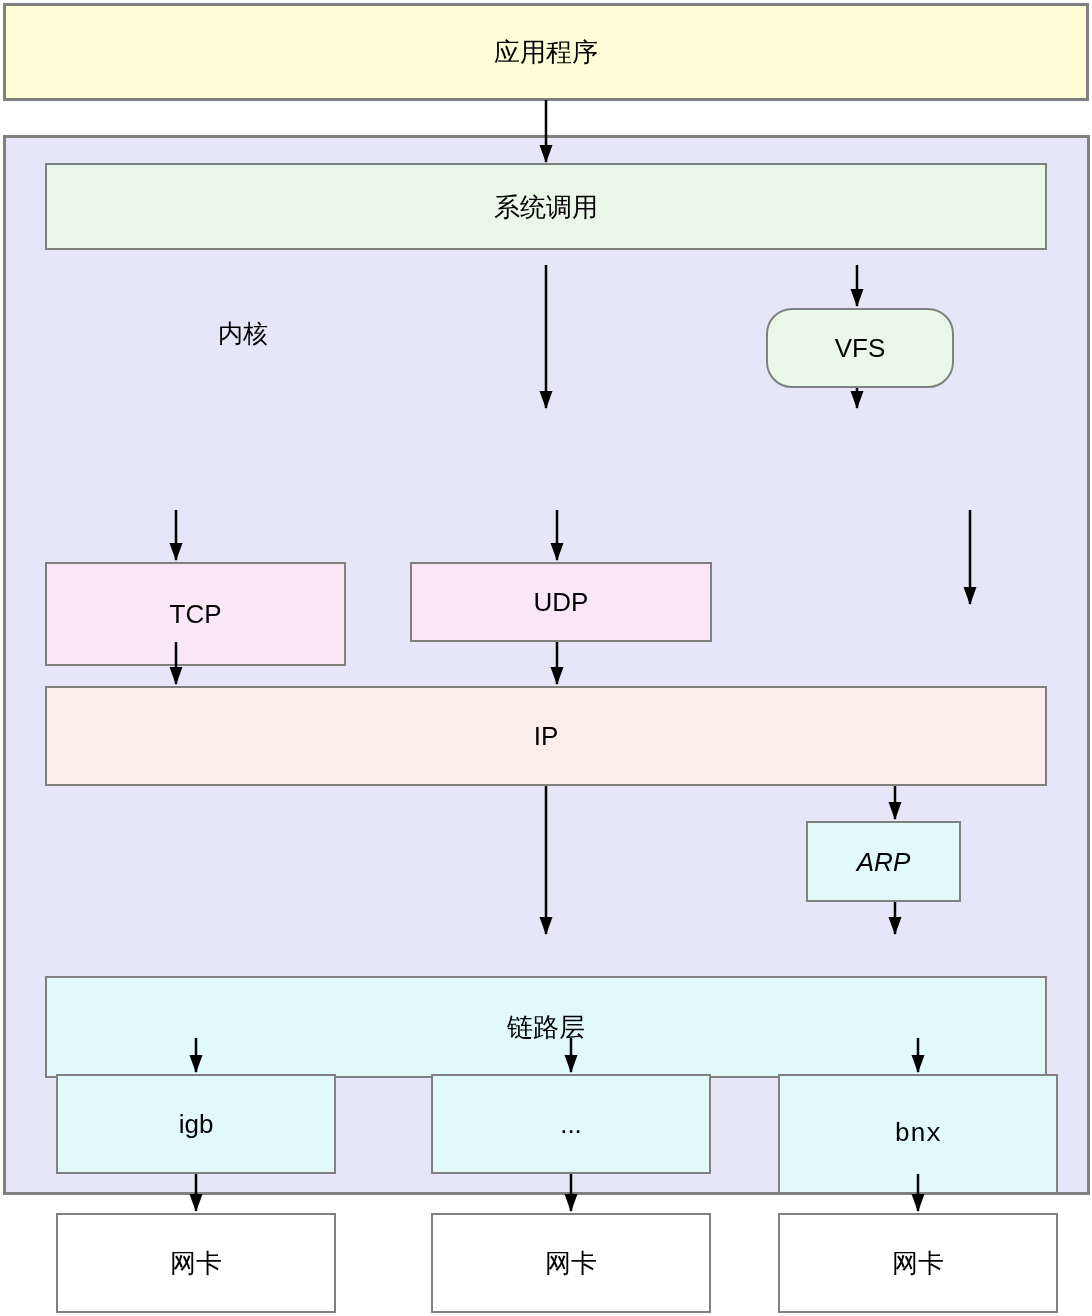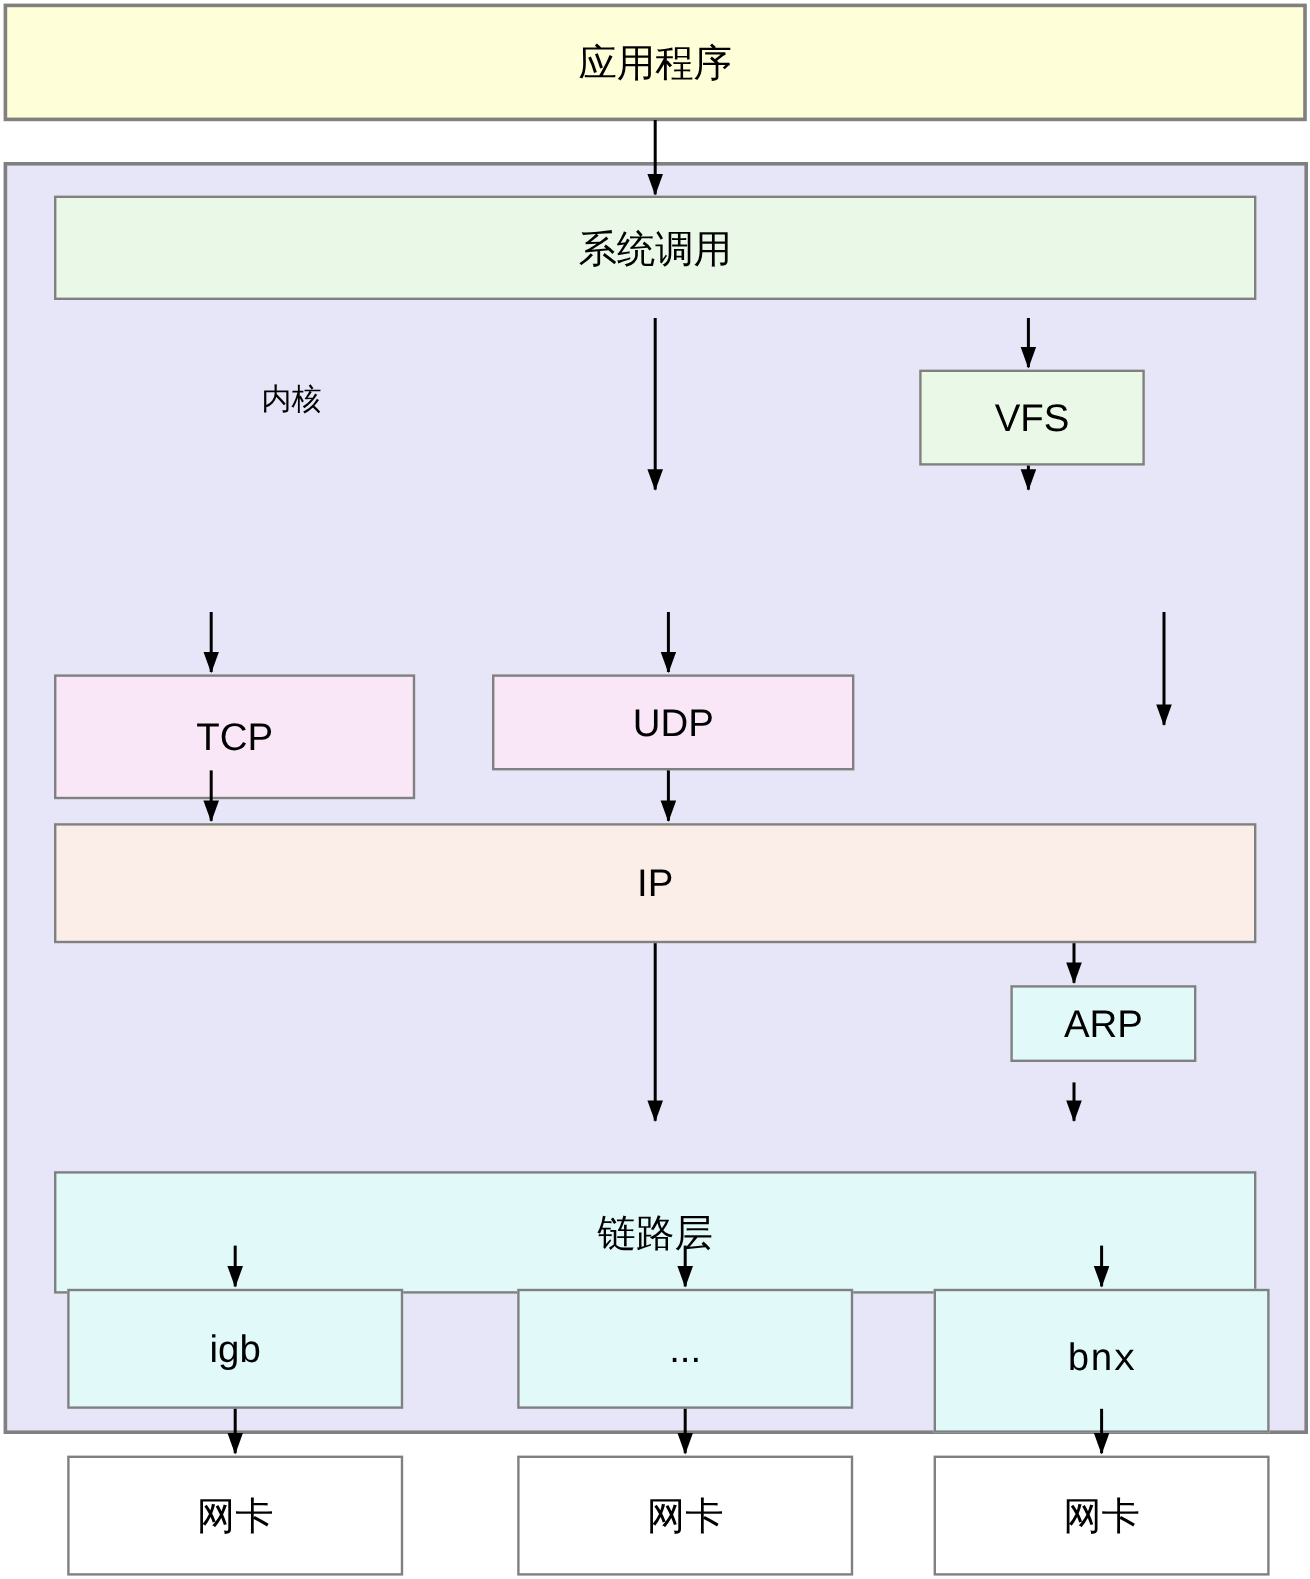--- a/index.html
+++ b/index.html
@@ -6,34 +6,34 @@
   #stage {
     position:relative; width:1092px; height:1316px;
     background:#ffffff; overflow:hidden;
     font-family:"Liberation Sans","DejaVu Sans",sans-serif;
     color:#000;
   }
   .box {
     position:absolute; box-sizing:border-box;
     border:2px solid #808080;
     display:flex; align-items:center; justify-content:center;
-    font-size:32px; line-height:1; text-align:center;
+    font-size:26px; line-height:1; text-align:center;
   }
   .outer { border-width:3px; }
   #app-box    { left:3px;   top:3px;    width:1086px; height:98px;  background:#FEFED8; }
   #kernel-box { left:3px;   top:135px;  width:1087px; height:1060px; background:#E6E6F8; }
   #kernel-label { position:absolute; left:218px; top:318px; font-size:25px; line-height:1.2; }
   #syscall-box { left:45px;  top:163px;  width:1002px; height:87px; background:#EAF9E7; }
-  #vfs-box     { left:766px; top:308px;  width:188px;  height:80px;  background:#EAF9E7; }
+  #vfs-box     { left:766px; top:308px;  width:188px;  height:80px;  background:#EAF9E7;border-radius:26px; }
   #socket-box  { left:45px;  top:410px;  width:1002px; height:100px; background:#EAF9E7; }
   #tcp-box     { left:45px;  top:562px;  width:301px;  height:104px;  background:#F9E7F7; }
   #udp-box     { left:410px; top:562px;  width:302px;  height:80px;  background:#F9E7F7; }
   #icmp-box    { left:897px; top:606px;  width:150px;  height:80px;  background:#FBEDE7; }
   #ip-box      { left:45px;  top:686px;  width:1002px; height:100px; background:#FBEDE7; }
-  #arp-box     { left:842px; top:821px;  width:155px;  height:64px;  background:#E2F9F9; }
+  #arp-box     { left:806px; top:821px;  width:155px;  height:81px;  background:#E2F9F9;font-style:italic; }
   #link-box    { left:45px;  top:936px;  width:1002px; height:102px; background:#E2F9F9;margin-top:40px; }
   #igb-box     { left:56px;  top:1074px; width:280px;  height:100px; background:#E2F9F9; }
   #dots-box    { left:431px; top:1074px; width:280px;  height:100px; background:#E2F9F9; }
   #bnx-box     { left:778px; top:1074px; width:280px;  height:120px; background:#E2F9F9;font-family:Liberation Mono, monospace; }
   #nic1-box    { left:56px;  top:1213px; width:280px;  height:100px; background:#FFFFFF; }
   #nic2-box    { left:431px; top:1213px; width:280px;  height:100px; background:#FFFFFF; }
   #nic3-box    { left:778px; top:1213px; width:280px;  height:100px; background:#FFFFFF; }
   #arrows {
     position:absolute; left:0; top:0; width:1092px; height:1316px;
     pointer-events:none; z-index:5;

